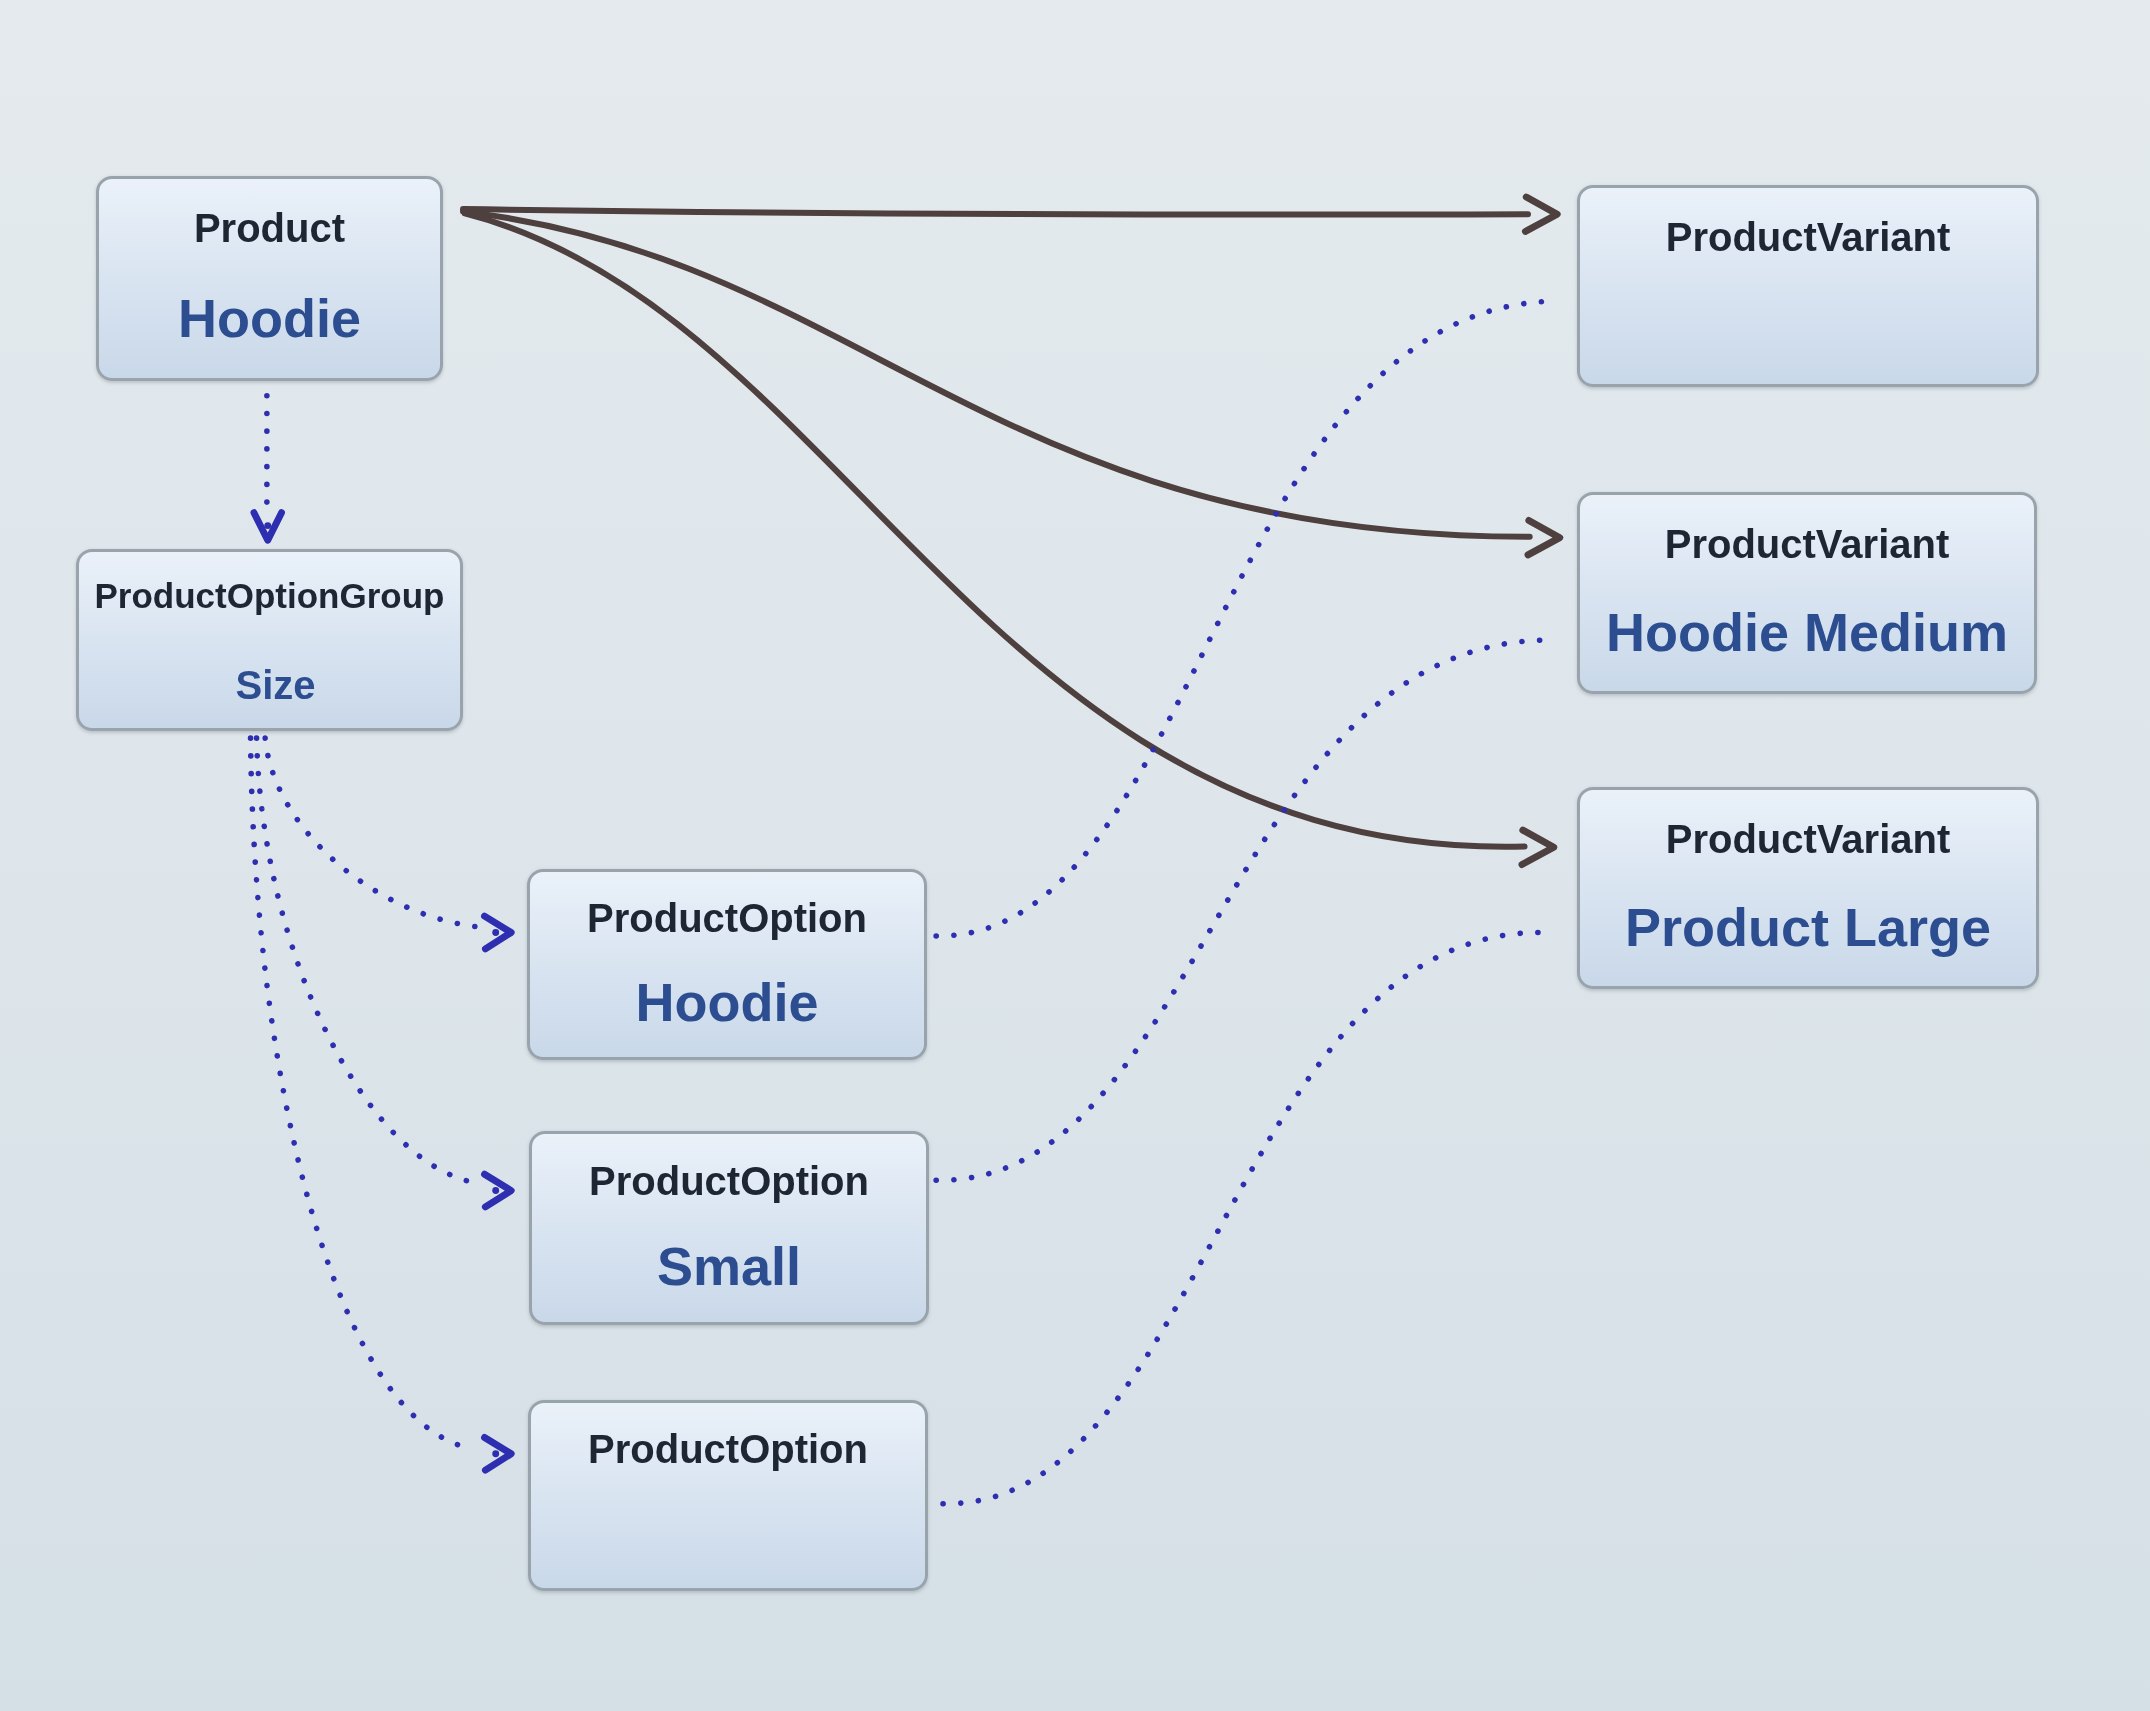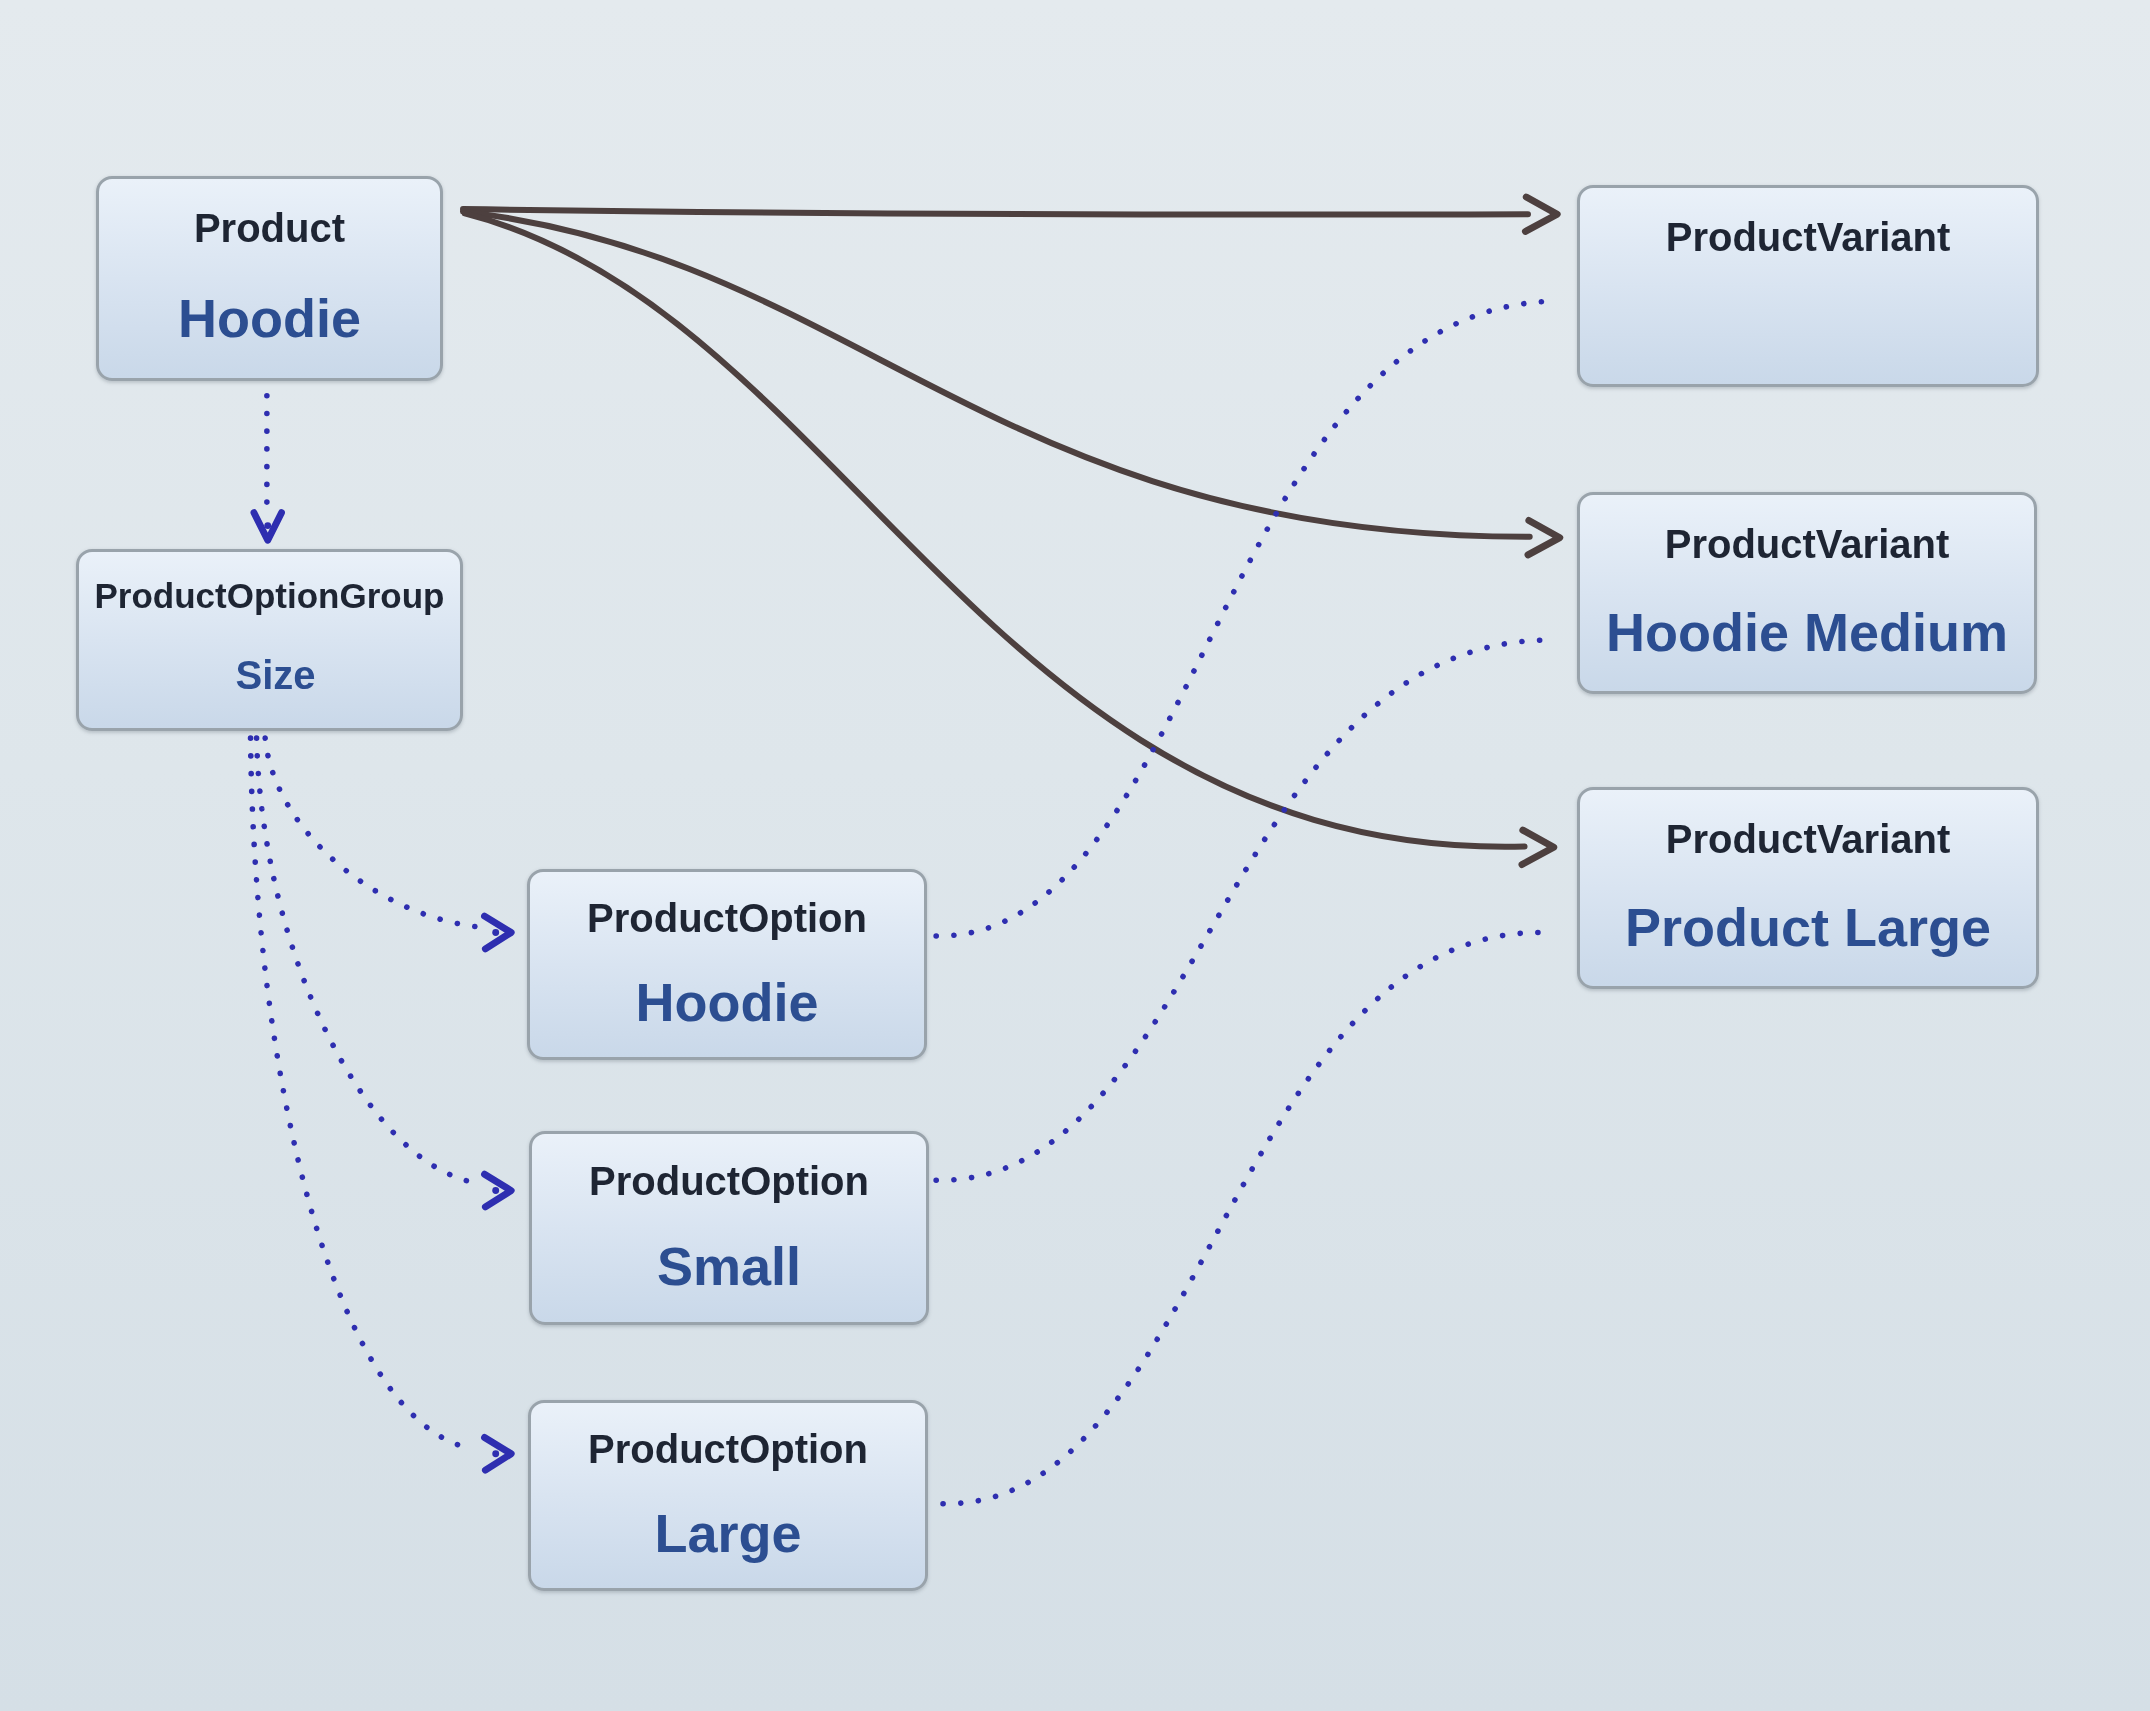--- a/index.html
+++ b/index.html
@@ -30,21 +30,21 @@
     display:flex;align-items:center;justify-content:center;
     font-weight:bold;white-space:nowrap;
   }
   .node-type{height:50%;font-size:40px;color:#1e2533;}
   .node-value{height:40%;font-size:54px;color:#2c4e91;}
   .node--group .node-type{font-size:35px;}
   .node--group .node-value{font-size:40px;margin-left:12px;}
 
   
   #n-product        {left:96px;  top:176px;  width:347px; height:205px;}
-  #n-option-group   {left:76px;   top:549px;  width:387px; height:182px;}
+  #n-option-group   {left:76px;   top:549px;  width:387px; height:182px;gap:10px;}
   #n-option-small   {left:527px;  top:869px; width:400px; height:191px;}
   #n-option-medium  {left:529px;  top:1131px; width:400px; height:194px;}
   #n-option-large   {left:528px;  top:1400px; width:400px; height:191px;}
   #n-variant-small  {left:1577px; top:185px;  width:462px; height:202px;}
   #n-variant-medium {left:1577px; top:492px;  width:460px; height:202px;}
   #n-variant-large  {left:1577px; top:787px;  width:462px; height:202px;}
 
   .solid-edge{stroke:#4d403f;stroke-width:7;fill:none;stroke-linecap:round;stroke-linejoin:round;}
   .solid-head{stroke:#4d403f;stroke-width:8;fill:none;stroke-linecap:round;stroke-linejoin:round;}
   .dot-edge{stroke:#2e2eb0;stroke-width:6.5;fill:none;stroke-linecap:round;stroke-dasharray:0.1 20.5;}
@@ -119,21 +119,20 @@
     <div class="node-value">Hoodie</div>
   </div>
 
   <div class="node" id="n-option-medium">
     <div class="node-type">ProductOption</div>
     <div class="node-value">Small</div>
   </div>
 
   <div class="node" id="n-option-large">
     <div class="node-type">ProductOption</div>
-    <div class="node-value">Large</div>
   </div>
 
   <div class="node" id="n-variant-small">
     <div class="node-type">ProductVariant</div>
   </div>
 
   <div class="node" id="n-variant-medium">
     <div class="node-type">ProductVariant</div>
     <div class="node-value">Hoodie Medium</div>
   </div>

